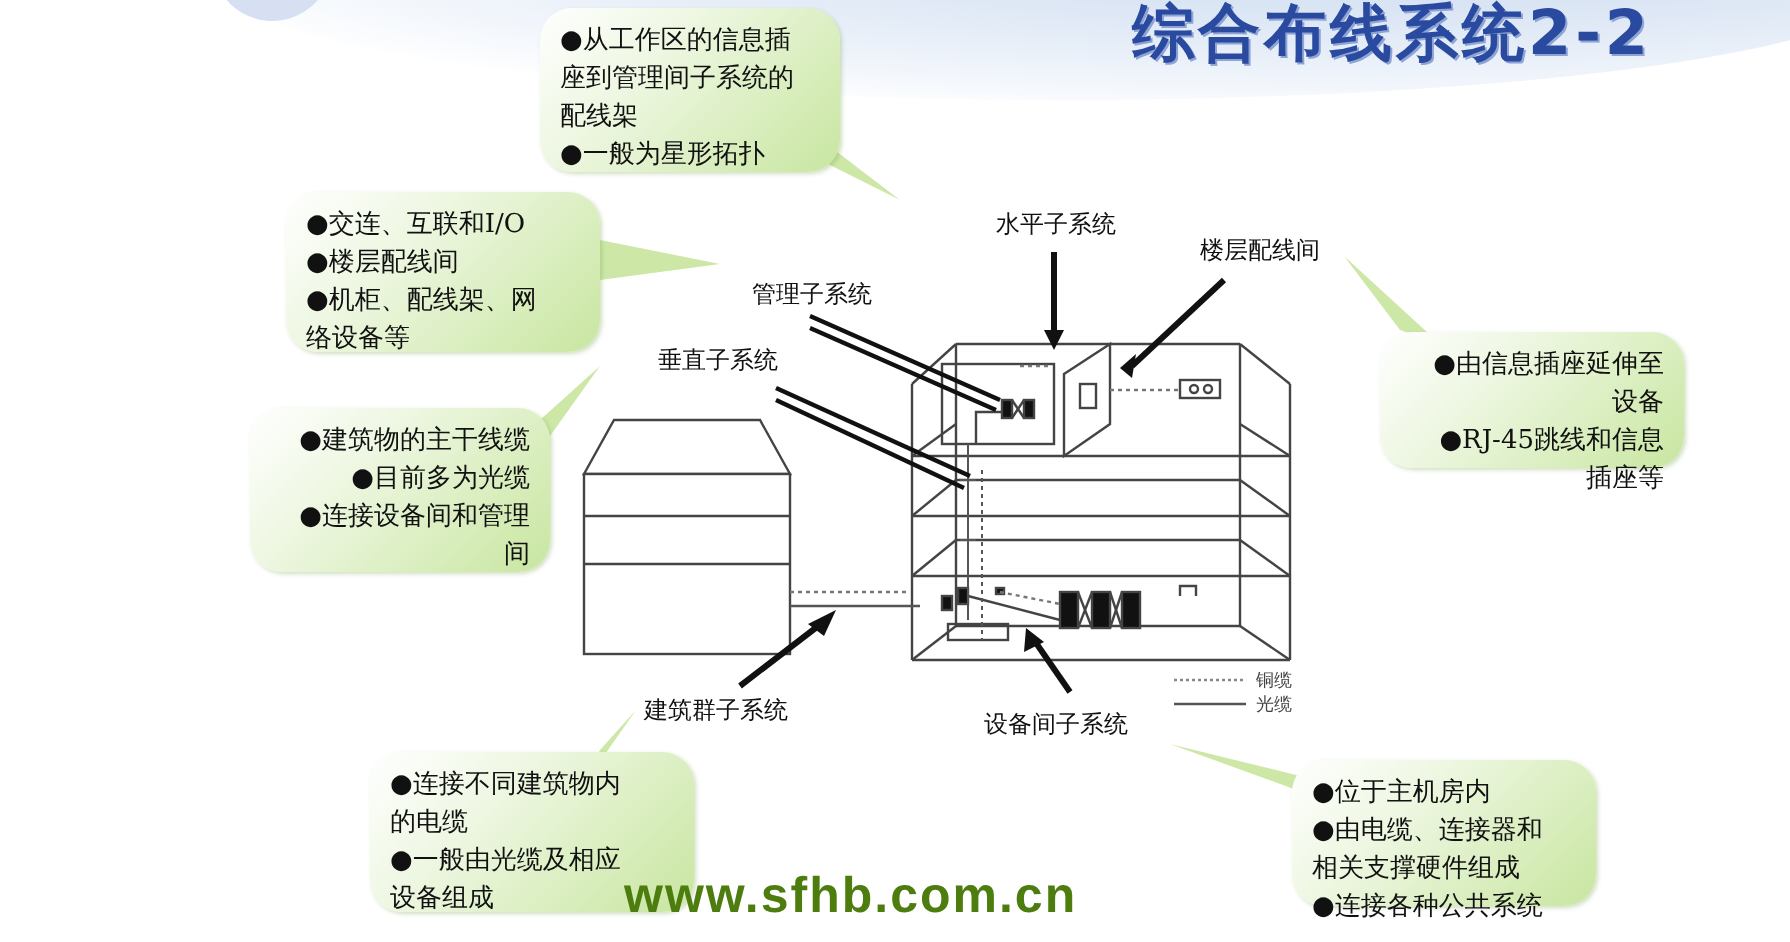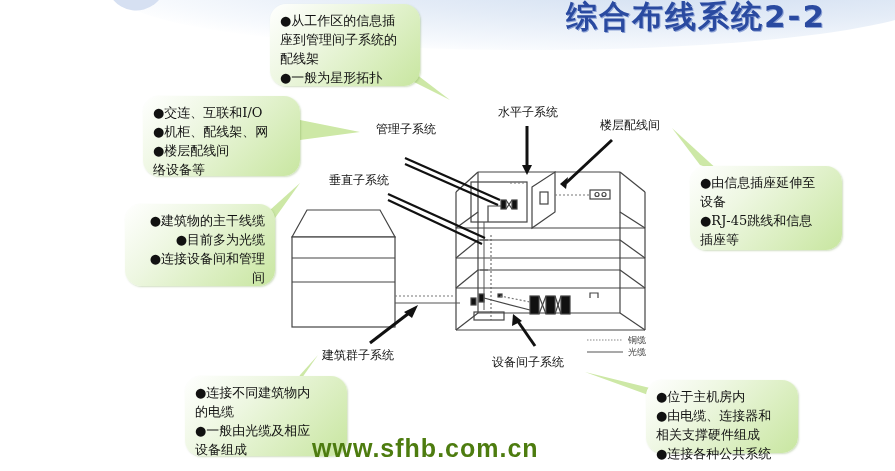--- a/index.html
+++ b/index.html
@@ -162,33 +162,33 @@
 
 <div class="callout" style="left:270px; top:4px; width:150px; height:82px;">
   <p>●从工作区的信息插</p>
   <p>座到管理间子系统的</p>
   <p>配线架</p>
   <p>●一般为星形拓扑</p>
 </div>
 
 <div class="callout" style="left:143px; top:96px; width:157px; height:80px;">
   <p>●交连、互联和I/O</p>
+  <p>●楼层配线间</p>
   <p>●机柜、配线架、网</p>
-  <p>●楼层配线间</p>
   <p>络设备等</p>
 </div>
 
 <div class="callout" style="left:125px; top:204px; width:150px; height:82px;text-align:right;">
   <p>●建筑物的主干线缆</p>
   <p>●目前多为光缆</p>
   <p>●连接设备间和管理</p>
   <p>间</p>
 </div>
 
-<div class="callout" style="left:690px; top:166px; width:152px; height:84px;">
+<div class="callout" style="left:690px; top:166px; width:152px; height:68px;text-align:right;">
   <p>●由信息插座延伸至</p>
   <p>设备</p>
   <p>●RJ-45跳线和信息</p>
   <p>插座等</p>
 </div>
 
 <div class="callout" style="left:185px; top:376px; width:162px; height:80px;">
   <p>●连接不同建筑物内</p>
   <p>的电缆</p>
   <p>●一般由光缆及相应</p>
@@ -197,21 +197,21 @@
 
 <div class="callout" style="left:646px; top:380px; width:152px; height:73px;">
   <p>●位于主机房内</p>
   <p>●由电缆、连接器和</p>
   <p>相关支撑硬件组成</p>
   <p>●连接各种公共系统</p>
 </div>
 
 <div class="label" style="left:498px; top:104px;">水平子系统</div>
 <div class="label" style="left:600px; top:117px;">楼层配线间</div>
-<div class="label" style="left:376px; top:121px;">管理子系统</div>
+<div class="label" style="left:376px; top:139px;">管理子系统</div>
 <div class="label" style="left:329px; top:172px;">垂直子系统</div>
 <div class="label" style="left:322px; top:347px;">建筑群子系统</div>
 <div class="label" style="left:492px; top:354px;">设备间子系统</div>
 
 <div class="legend" style="left:628px; top:334px;">铜缆</div>
 <div class="legend" style="left:628px; top:346px;">光缆</div>
 
 <div class="website">www.sfhb.com.cn</div>
 
 </body></html>

